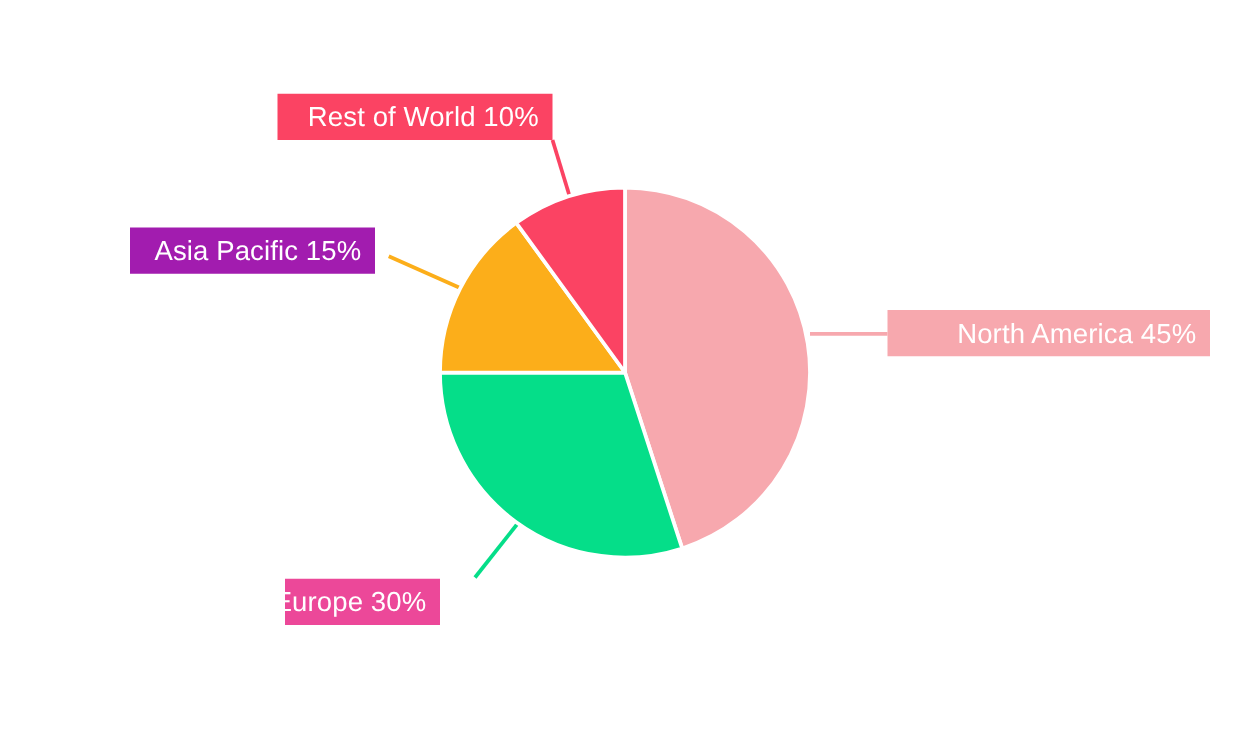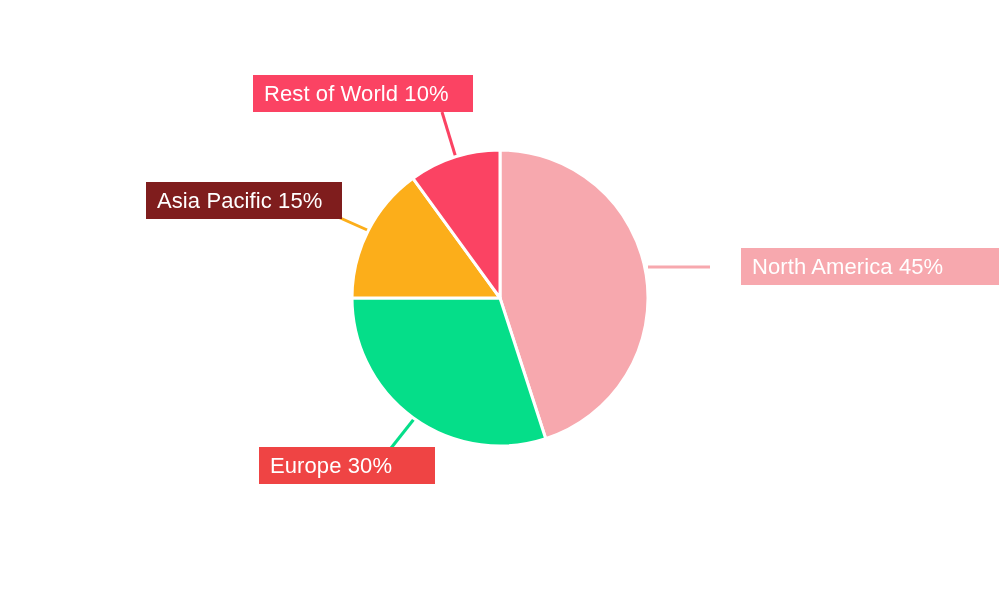--- a/index.html
+++ b/index.html
@@ -35,30 +35,29 @@
   .leader-line {
     stroke-width: 3;
     stroke-linecap: butt;
     fill: none;
   }
   .callout-label {
     position: absolute;
     box-sizing: border-box;
     display: flex;
     align-items: center;
-    justify-content: flex-start;
+    justify-content: flex-end;
     color: #ffffff;
     font-family: "Liberation Sans", sans-serif;
     font-size: 22px;
     line-height: 1;
     letter-spacing: 0.1px;
     white-space: nowrap;
     padding: 0 11px;
     height: 37px;
-    margin-left: 31px;
   }
 </style>
 </head>
 <body>
 
 <div id="chart-root">
 
   <svg id="pie-svg" viewBox="0 0 1000 600">
     <g>
       <line class="leader-line" x1="648" y1="267" x2="710" y2="267" stroke="#F7A8AE"></line>
@@ -70,23 +69,23 @@
       <path class="slice-path" d="M 500 298 L 500.00 150.00 A 148 148 0 0 1 545.73 438.76 Z" fill="#F7A8AE"></path>
       <path class="slice-path" d="M 500 298 L 545.73 438.76 A 148 148 0 0 1 352.00 298.00 Z" fill="#05DE89"></path>
       <path class="slice-path" d="M 500 298 L 352.00 298.00 A 148 148 0 0 1 413.01 178.27 Z" fill="#FCAE1A"></path>
       <path class="slice-path" d="M 500 298 L 413.01 178.27 A 148 148 0 0 1 500.00 150.00 Z" fill="#FB4363"></path>
     </g>
   </svg>
 
   <div class="callout-label" style="left: 222px; top: 75px; width: 220px; height: 37px; background: rgb(251, 67, 99);">
     <span>Rest of World 10%</span>
   </div>
-  <div class="callout-label" style="left: 115px; top: 182px; width: 196px; height: 37px; background: #7f1d1d;">
+  <div class="callout-label" style="left: 104px; top: 182px; width: 196px; height: 37px; background: #a21caf;">
     <span>Asia Pacific 15%</span>
   </div>
   <div class="callout-label" style="left: 710px; top: 248px; width: 258px; height: 37px; background: rgb(247, 168, 174);">
     <span>North America 45%</span>
   </div>
-  <div class="callout-label" style="left: 228px; top: 447px; width: 176px; height: 37px; background: #ef4444;">
+  <div class="callout-label" style="left: 228px; top: 463px; width: 124px; height: 37px; background: #ec4899;">
     <span>Europe 30%</span>
   </div>
 
 </div>
 
 </body></html>

